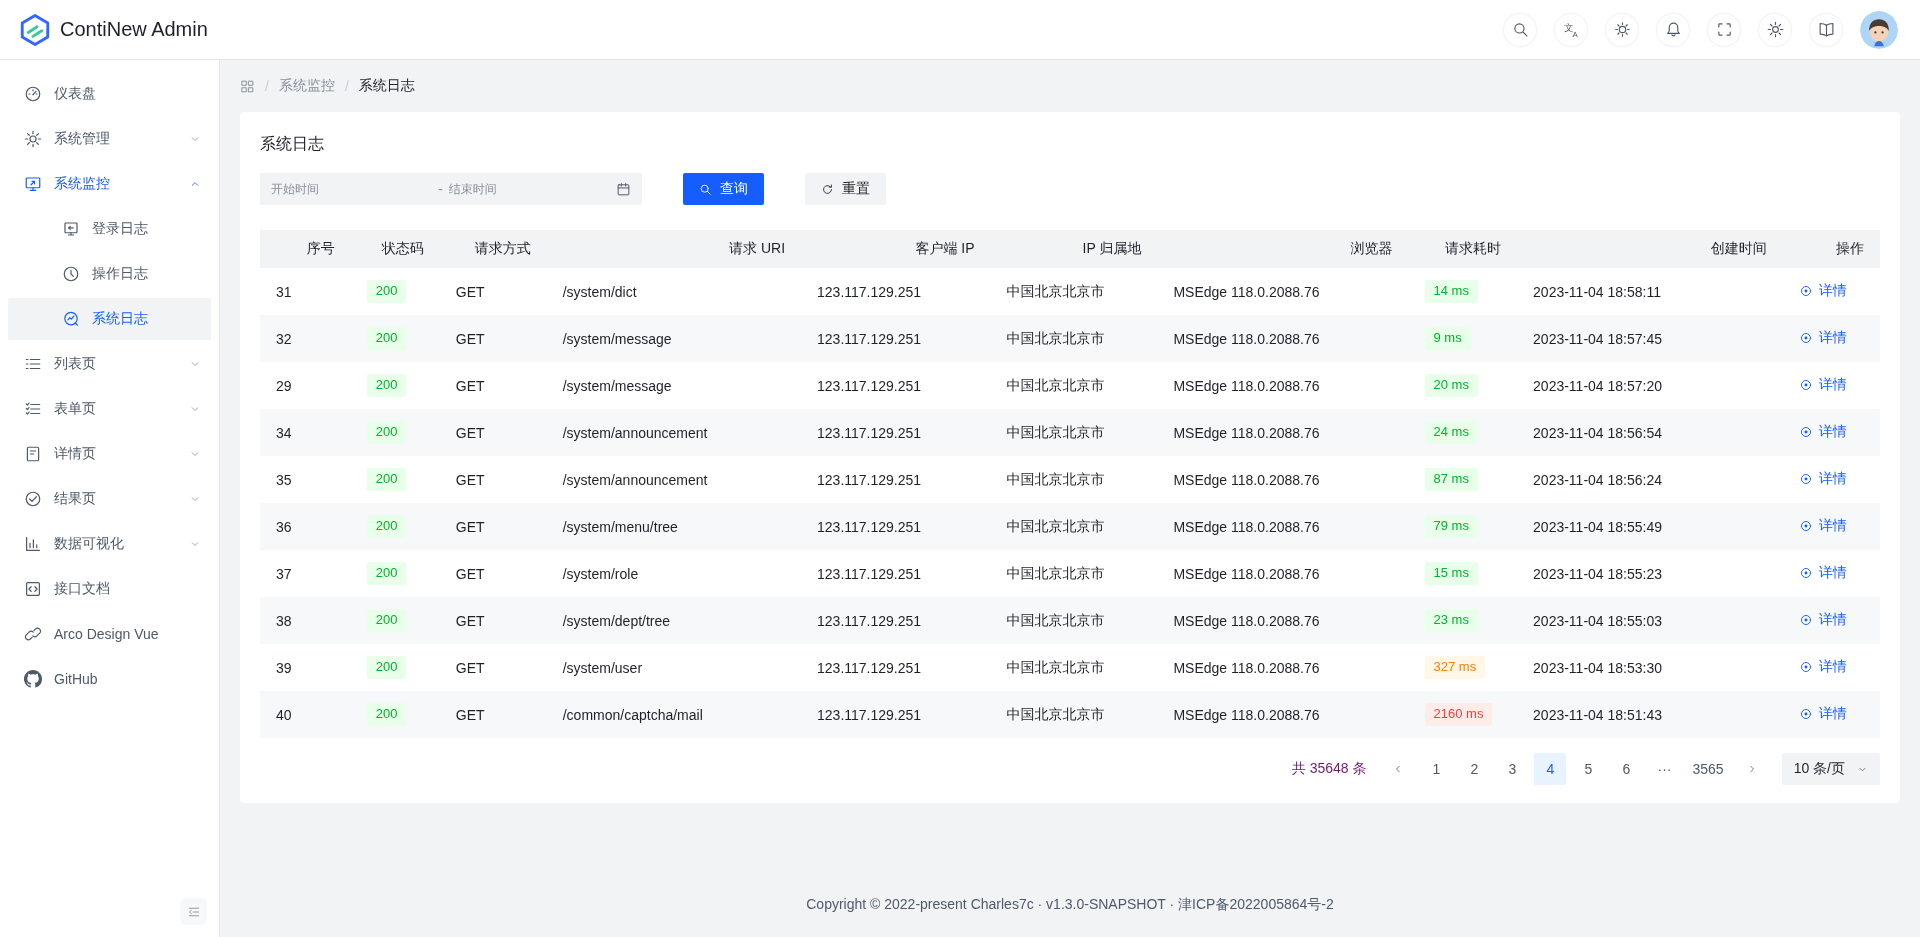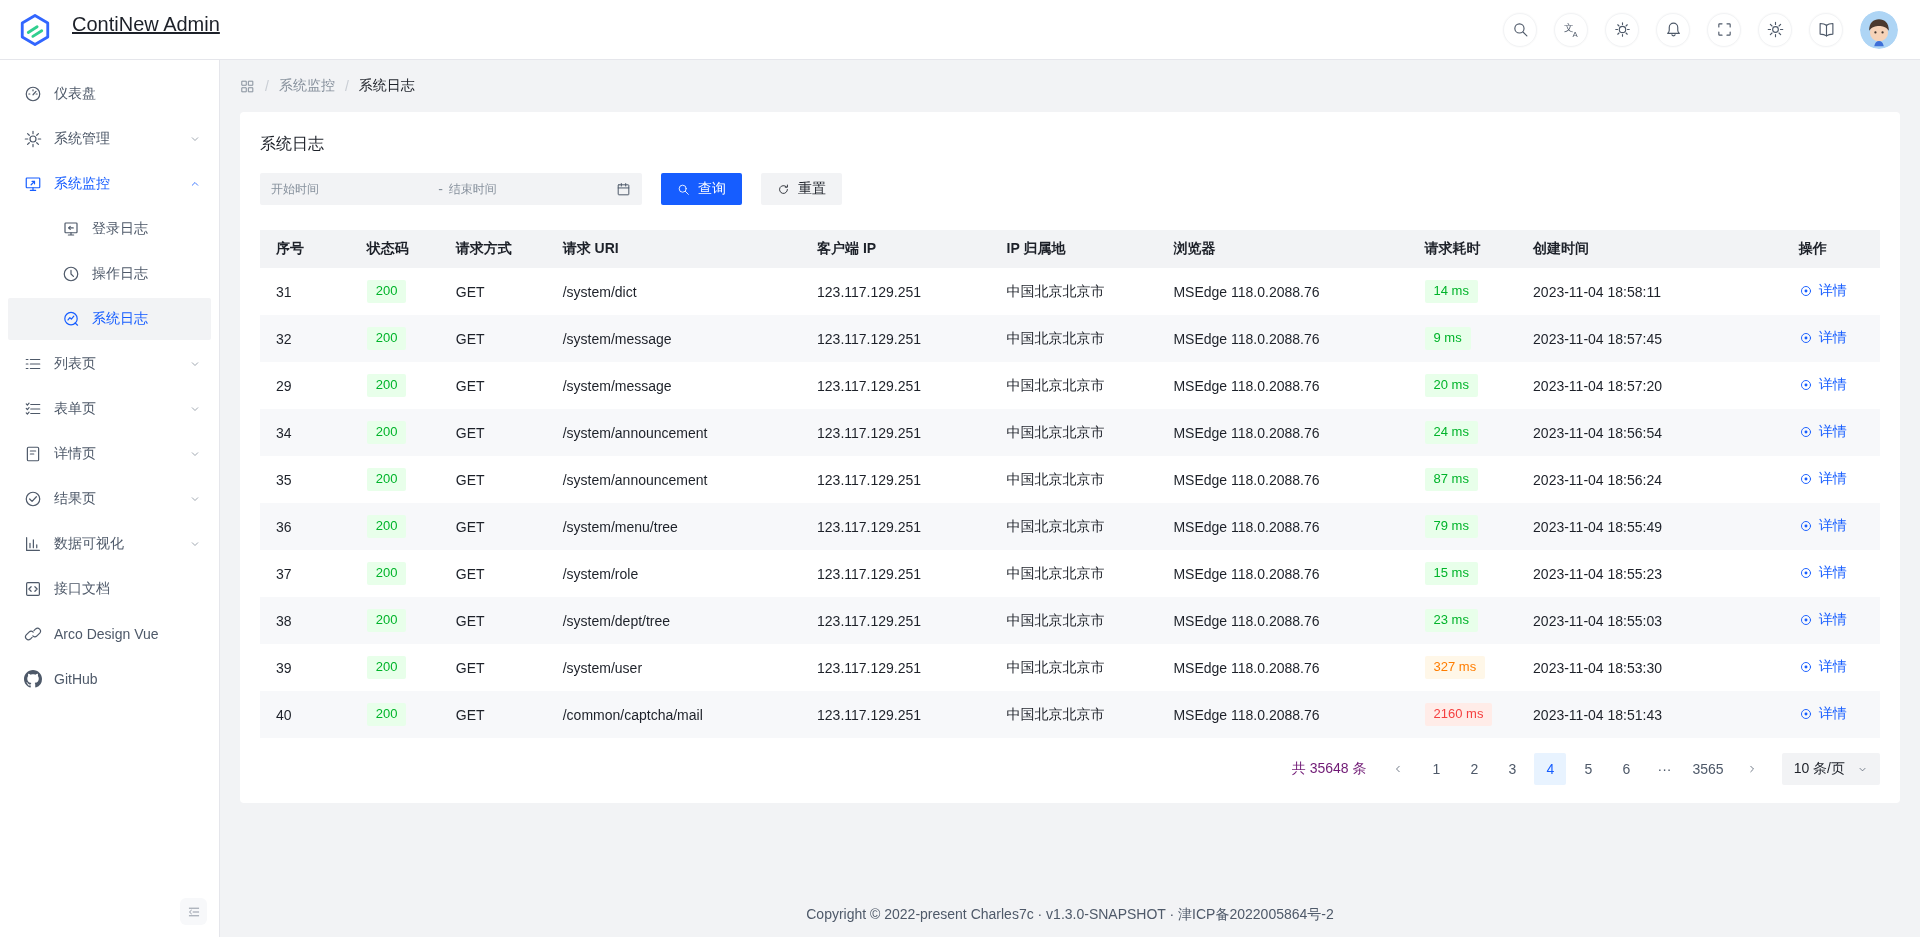--- a/index.html
+++ b/index.html
@@ -8,21 +8,21 @@
     font-family:"Liberation Sans","DejaVu Sans",sans-serif;
     font-size:14px; color:#1d2129; background:#fff;
   }
   .app { display:flex; flex-direction:column; height:100%; }
 
   
   .topbar {
     height:60px; flex:none; background:#fff; border-bottom:1px solid #e5e6eb;
     display:flex; align-items:center; justify-content:space-between; padding:0 22px 0 18px;
   }
-  .logo-area { display:flex; align-items:flex-start; gap:20px; cursor:pointer;text-decoration:underline; }
+  .logo-area { display:flex; align-items:center; gap:8px; cursor:pointer; }
   .logo-area svg.logo { width:34px; height:34px; display:block; }
   .logo-title { font-size:20px; font-weight:500; color:#1d2129; }
   .topbar-actions { display:flex; align-items:center; gap:17px; }
   .icon-btn {
     width:34px; height:34px; border-radius:50%; background:#fff; border:1px solid #f2f3f5;
     display:flex; align-items:center; justify-content:center; color:#4e5969; cursor:pointer;
     box-shadow:0 0 0 1px rgba(0,0,0,0.015);
   }
   .icon-btn svg { width:17px; height:17px; }
   .avatar-btn { width:38px; height:38px; border-radius:50%; overflow:hidden; border:none; background:none; padding:0; cursor:pointer; }
@@ -67,28 +67,28 @@
   .range-picker {
     width:382px; height:32px; background:#f2f3f5; border-radius:2px;
     display:flex; align-items:center; padding:0 11px; gap:6px;
   }
   .range-picker input { flex:1; min-width:0; border:none; outline:none; background:transparent; font-size:12px; color:#1d2129; font-family:inherit; }
   .range-picker input::placeholder { color:#86909c; }
   .range-sep { color:#86909c; flex:none; }
   .cal-icon { color:#4e5969; display:flex; flex:none; }
   .cal-icon svg { width:15px; height:15px; }
 
-  .btn { height:32px; border:none; border-radius:2px; font-size:14px; font-family:inherit; display:inline-flex; align-items:center; gap:8px; padding:0 16px; cursor:pointer; }
+  .btn { height:32px; border:none; border-radius:2px; font-size:14px; font-family:inherit; display:inline-flex; align-items:center; gap:8px; padding:0 16px; cursor:pointer;margin-left:22px; }
   .btn svg { width:13px; height:13px; }
   .btn-primary { background:#165dff; color:#fff; }
   .btn-secondary { background:#f2f3f5; color:#1d2129; }
 
   
   table { width:100%; border-collapse:collapse; table-layout:fixed; }
-  thead th { background:#f2f3f5; height:38px; text-align:left; padding:0 16px; font-size:14px; font-weight:700; color:#1d2129; white-space:nowrap; overflow:hidden; }
+  thead th { background:#f2f3f5; height:38px; text-align:right; padding:0 16px; font-size:14px; font-weight:400; color:#1d2129; white-space:nowrap; overflow:hidden; }
   tbody td { height:47px; padding:0 16px; font-size:14px; color:#1d2129; white-space:nowrap; overflow:hidden; }
   tbody tr:nth-child(even) { background:#f7f8fa; }
   .badge { display:inline-block; padding:3px 9px; border-radius:2px; font-size:13px; line-height:1.25;text-align:center; }
   .badge.success { background:#e8ffea; color:#00b42a; }
   .badge.warning { background:#fff7e8; color:#ff7d00; }
   .badge.danger  { background:#ffece8; color:#f53f3f; }
   .detail-link { color:#165dff; display:inline-flex; align-items:center; gap:6px; cursor:pointer; }
   .detail-link svg { width:14px; height:14px; }
 
   
@@ -97,21 +97,21 @@
   .page-btn {
     min-width:32px; height:32px; padding:0 6px; border:none; background:transparent; border-radius:2px;
     display:flex; align-items:center; justify-content:center; font-size:14px; font-family:inherit; color:#4e5969; cursor:pointer;
   }
   .page-btn.active { background:#e8f3ff; color:#165dff; }
   .page-btn.arrow svg { width:12px; height:12px; }
   .page-size { height:32px; margin-left:8px; background:#f2f3f5; border-radius:2px; display:flex; align-items:center; gap:12px; padding:0 12px; cursor:pointer; color:#1d2129; }
   .page-size .ps-chev { display:flex; color:#4e5969; }
   .page-size .ps-chev svg { width:11px; height:11px; }
 
-  .main-footer { margin-top:auto; flex:none; text-align:center; color:#4e5969; font-size:14px; padding:15px 0 13px; }
+  .main-footer { margin-top:auto; flex:none; text-align:center; color:#4e5969; font-size:14px; padding:15px 0 23px; }
 </style>
 </head>
 <body>
 
 <div class="app">
 
   <header class="topbar">
     <div class="logo-area">
       <svg class="logo" viewBox="0 0 48 48" fill="none" stroke-linecap="round" stroke-linejoin="round">
         <path d="M24 3.5L42 14v20L24 44.5 6 34V14z" stroke="#3266ff" stroke-width="4"></path>

